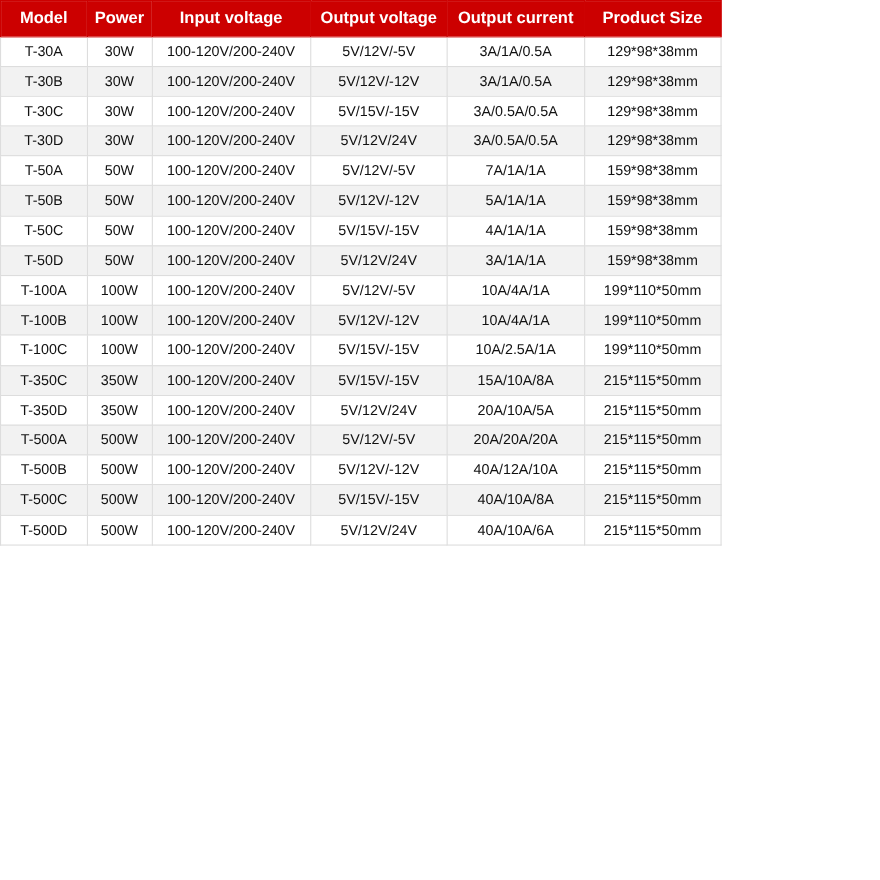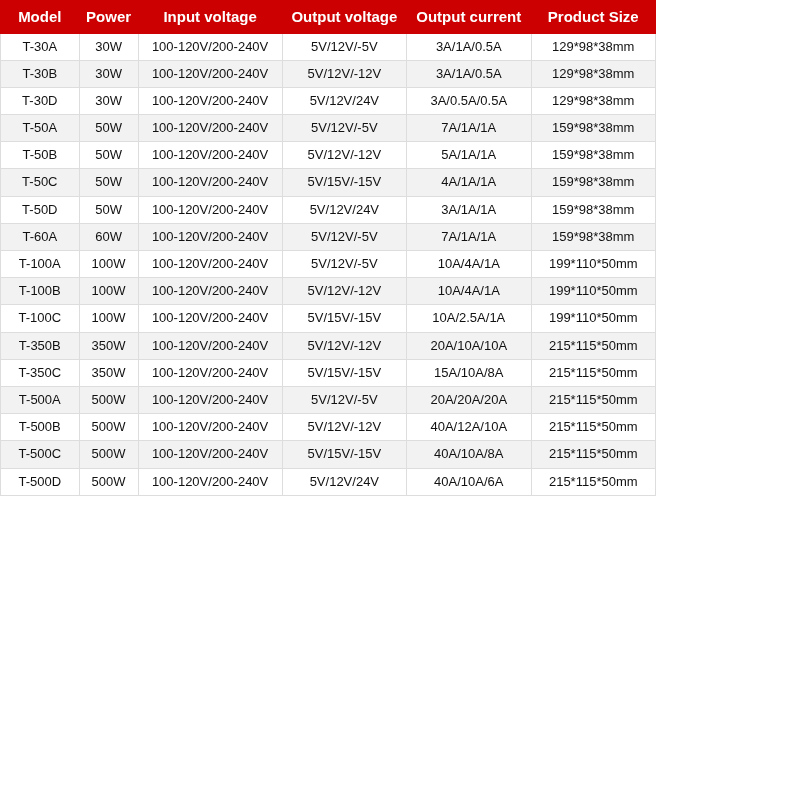--- a/index.html
+++ b/index.html
@@ -86,20 +86,28 @@
         </tr>
         <tr>
           <td>T-30B</td>
           <td>30W</td>
           <td>100-120V/200-240V</td>
           <td>5V/12V/-12V</td>
           <td>3A/1A/0.5A</td>
           <td>129*98*38mm</td>
         </tr>
         <tr>
+          <td>T-30C</td>
+          <td>30W</td>
+          <td>100-120V/200-240V</td>
+          <td>5V/15V/-15V</td>
+          <td>3A/0.5A/0.5A</td>
+          <td>129*98*38mm</td>
+        </tr>
+        <tr>
           <td>T-30D</td>
           <td>30W</td>
           <td>100-120V/200-240V</td>
           <td>5V/12V/24V</td>
           <td>3A/0.5A/0.5A</td>
           <td>129*98*38mm</td>
         </tr>
         <tr>
           <td>T-50A</td>
           <td>50W</td>
@@ -123,28 +131,20 @@
           <td>5V/15V/-15V</td>
           <td>4A/1A/1A</td>
           <td>159*98*38mm</td>
         </tr>
         <tr>
           <td>T-50D</td>
           <td>50W</td>
           <td>100-120V/200-240V</td>
           <td>5V/12V/24V</td>
           <td>3A/1A/1A</td>
-          <td>159*98*38mm</td>
-        </tr>
-        <tr>
-          <td>T-60A</td>
-          <td>60W</td>
-          <td>100-120V/200-240V</td>
-          <td>5V/12V/-5V</td>
-          <td>7A/1A/1A</td>
           <td>159*98*38mm</td>
         </tr>
         <tr>
           <td>T-100A</td>
           <td>100W</td>
           <td>100-120V/200-240V</td>
           <td>5V/12V/-5V</td>
           <td>10A/4A/1A</td>
           <td>199*110*50mm</td>
         </tr>
@@ -158,33 +158,33 @@
         </tr>
         <tr>
           <td>T-100C</td>
           <td>100W</td>
           <td>100-120V/200-240V</td>
           <td>5V/15V/-15V</td>
           <td>10A/2.5A/1A</td>
           <td>199*110*50mm</td>
         </tr>
         <tr>
-          <td>T-350B</td>
-          <td>350W</td>
-          <td>100-120V/200-240V</td>
-          <td>5V/12V/-12V</td>
-          <td>20A/10A/10A</td>
-          <td>215*115*50mm</td>
-        </tr>
-        <tr>
           <td>T-350C</td>
           <td>350W</td>
           <td>100-120V/200-240V</td>
           <td>5V/15V/-15V</td>
           <td>15A/10A/8A</td>
+          <td>215*115*50mm</td>
+        </tr>
+        <tr>
+          <td>T-350D</td>
+          <td>350W</td>
+          <td>100-120V/200-240V</td>
+          <td>5V/12V/24V</td>
+          <td>20A/10A/5A</td>
           <td>215*115*50mm</td>
         </tr>
         <tr>
           <td>T-500A</td>
           <td>500W</td>
           <td>100-120V/200-240V</td>
           <td>5V/12V/-5V</td>
           <td>20A/20A/20A</td>
           <td>215*115*50mm</td>
         </tr>

